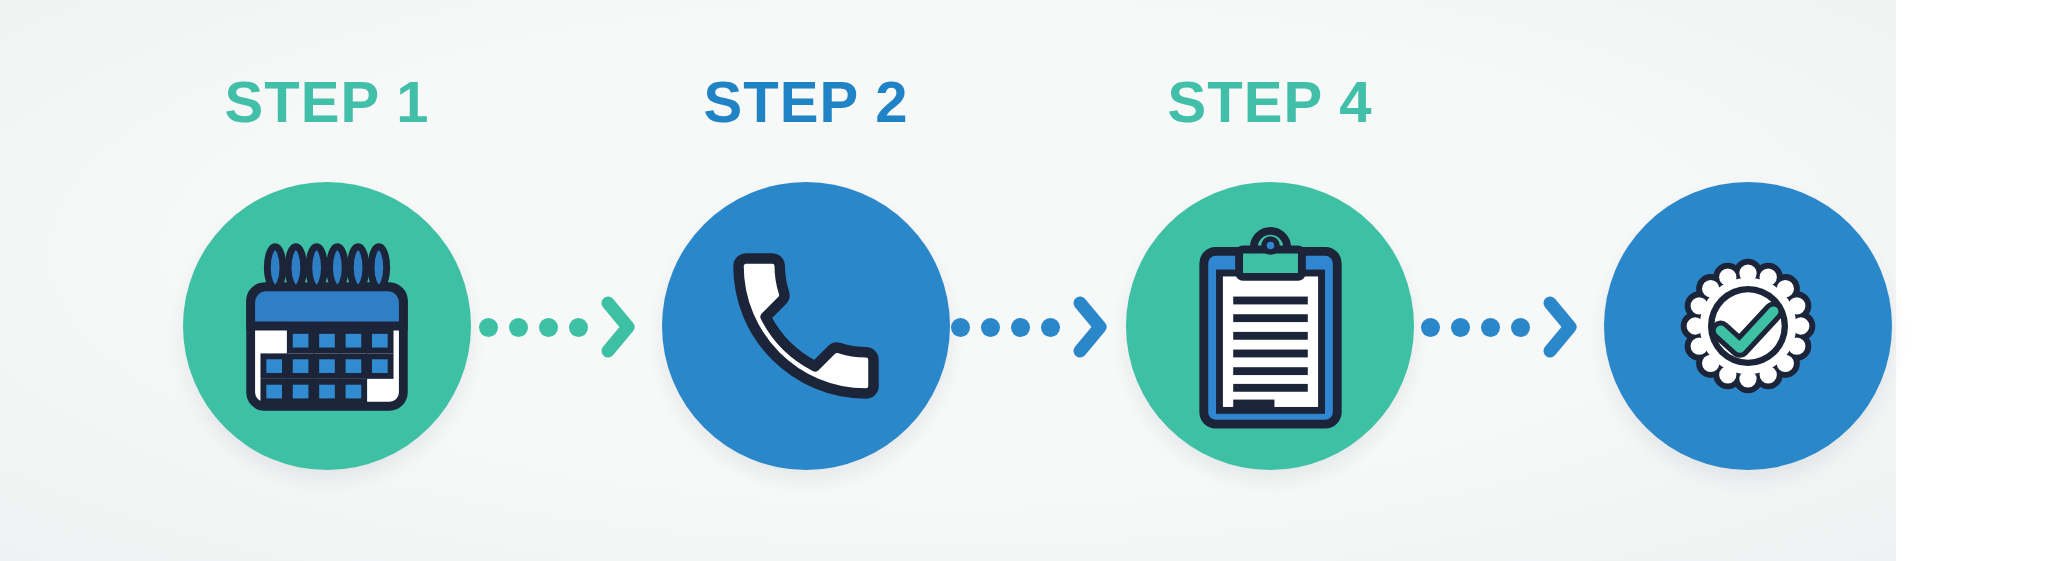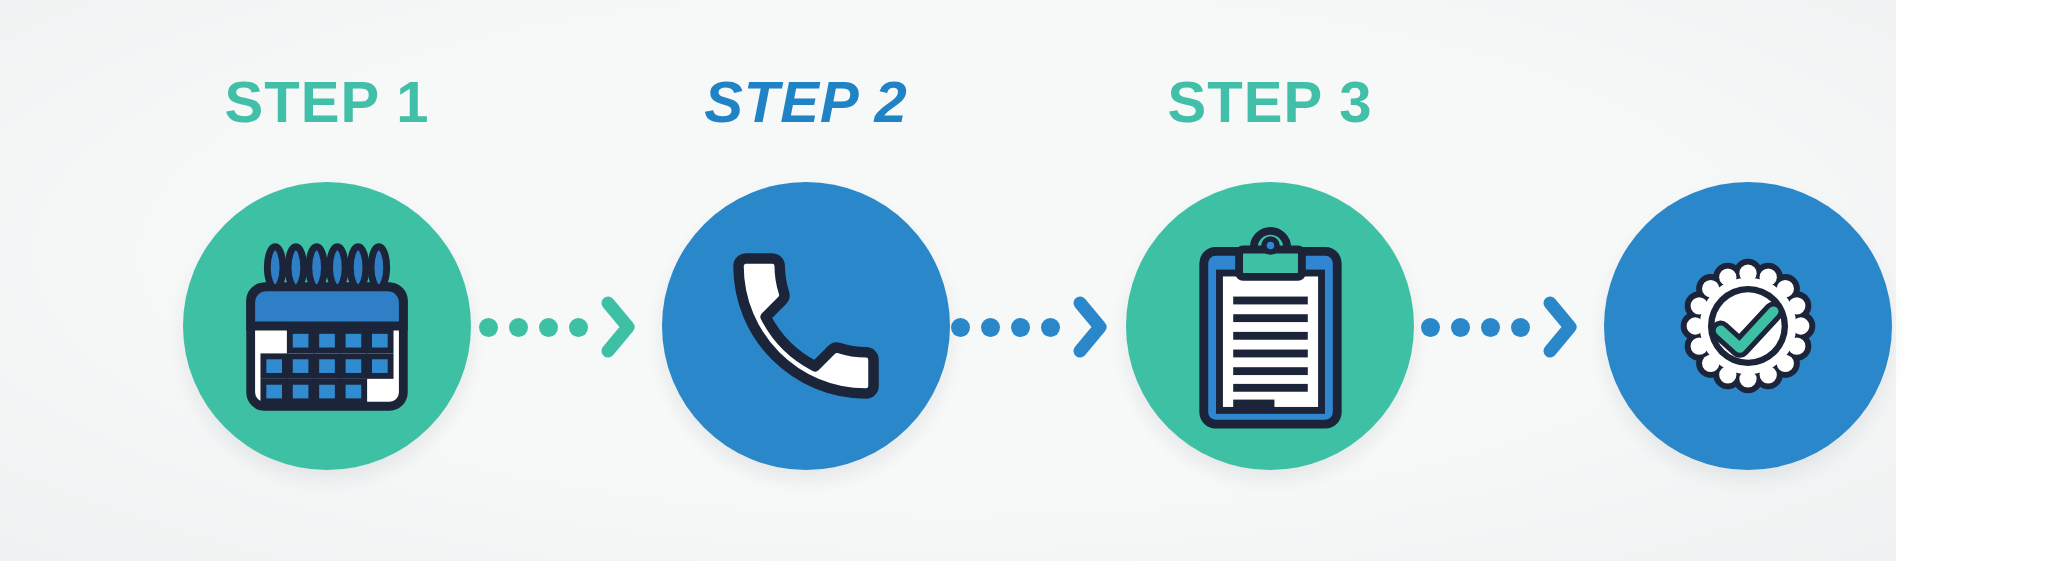--- a/index.html
+++ b/index.html
@@ -18,21 +18,21 @@
     text-align:center; font-weight:700; font-size:58px; letter-spacing:1px;
     white-space:nowrap;
   }
   .circle {
     position:absolute; top:182px; left:0; width:288px; height:288px;
     border-radius:50%;
     display:flex; align-items:center; justify-content:center;
     box-shadow:0 10px 18px rgba(25,45,65,0.08);
   }
   .pos-step1 { left:183px; }
-  .pos-step2 { left:662px;font-style:italic; }
+  .pos-step2 { left:662px; }
   .pos-step3 { left:1126px; }
   .pos-step4 { left:1604px; }
   .connector {
     position:absolute; top:327px; transform:translateY(-50%);
     display:flex; align-items:center; gap:11px;
   }
   .pos-conn1 { left:479px; }
   .pos-conn2 { left:951px; }
   .pos-conn3 { left:1421px; }
   .dots { display:flex; align-items:center; gap:11px; }
@@ -109,21 +109,21 @@
         <span class="dot"></span>
         <span class="dot"></span>
         <span class="dot"></span>
       </span>
     <svg class="chevron" width="36" height="62" viewBox="0 0 36 62">
       <polyline points="7,7 27,31 7,55" fill="none" stroke="currentColor" stroke-width="13" stroke-linecap="round" stroke-linejoin="round"></polyline>
     </svg>
   </div>
 
   <div class="step pos-step3">
-    <div class="step-label" style="color: rgb(66, 191, 169);">STEP 3</div>
+    <div class="step-label" style="color: rgb(66, 191, 169);">STEP 4</div>
     <div class="circle" style="background: rgb(62, 192, 165);">
       <span>
         <svg width="157" height="216" viewBox="0 0 160 220">
           <rect x="12" y="34" width="136" height="176" rx="12" fill="#3186D1" stroke="#1B2438" stroke-width="9"></rect>
           <rect x="28" y="56" width="104" height="140" fill="#FFFFFF" stroke="#1B2438" stroke-width="7"></rect>
           <circle cx="80" cy="30" r="17" fill="#3EC0A5" stroke="#1B2438" stroke-width="8"></circle>
           <rect x="48" y="32" width="64" height="28" rx="4" fill="#3EC0A5" stroke="#1B2438" stroke-width="8"></rect>
           <circle cx="80" cy="28" r="9.5" fill="#1B2438"></circle>
           <circle cx="80" cy="28" r="3.8" fill="#3186D1"></circle>
           <g fill="#1B2438">

